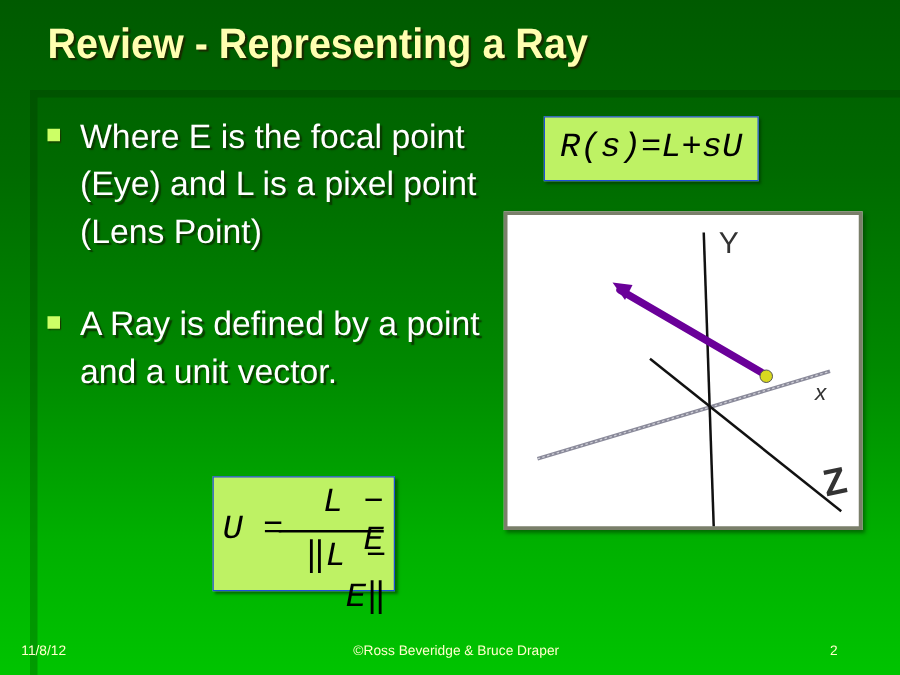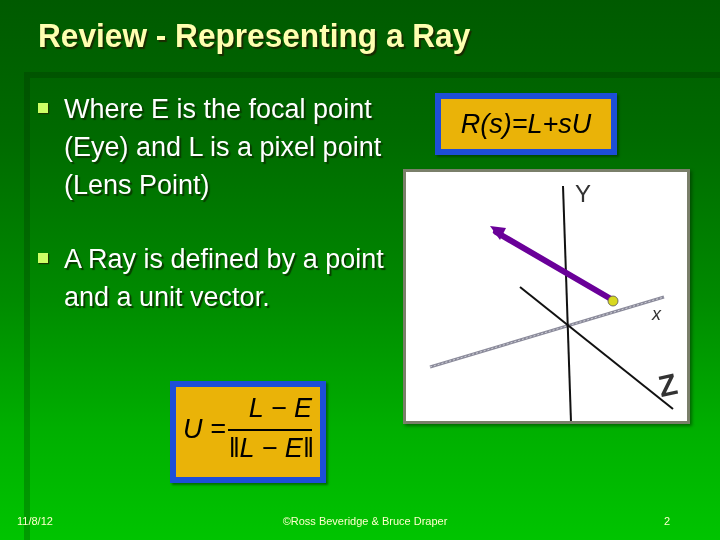--- a/index.html
+++ b/index.html
@@ -21,23 +21,23 @@
       letter-spacing: 0px; white-space: nowrap;
       transform: scaleX(0.93); transform-origin: left top;
     }
     .bullets { position: absolute; left: 38px; top: 90px; width: 370px; }
     .bullet { position: relative; padding-left: 26px; color: #ffffff;
       font-size: 27px; line-height: 38px; text-shadow: 2px 2px 1px #0a3a00; }
     .bullet + .bullet { margin-top: 36px; }
     .bullet .sq { position: absolute; left: 0; top: 13px; width: 10px; height: 10px;
       background: #ccff66; box-shadow: 1px 1px 1px #1a3a00; }
     .eq-box {
-      position: absolute; background: #eab308; border: 6px solid #1d4ed8;
+      position: absolute; background: #bef264; border: 1px solid #1d4ed8;
       box-shadow: 2px 2px 2px rgba(0,40,0,0.5);
-      font-family: Liberation Sans, sans-serif; font-style: italic; color: #000;
+      font-family: Liberation Mono, monospace; font-style: italic; color: #000;
     }
     .eq1 { left: 435px; top: 93px; width: 170px; height: 50px; font-size: 27px;
       display: flex; align-items: center; justify-content: center; }
     .eq2 { left: 170px; top: 381px; width: 144px; height: 90px; }
     .eq2 .lhs { position: absolute; left: 7px; top: 27px; font-size: 27px; }
     .eq2 .num { position: absolute; left: 60px; top: 6px; font-size: 27px; width: 76px; text-align: right; }
     .eq2 .bar { position: absolute; left: 52px; top: 42px; width: 84px; height: 2px; background: #000; }
     .eq2 .den { position: absolute; left: 52px; top: 46px; font-size: 27px; width: 86px; text-align: right; }
     .figure {
       position: absolute; left: 403px; top: 169px; width: 287px; height: 255px;

